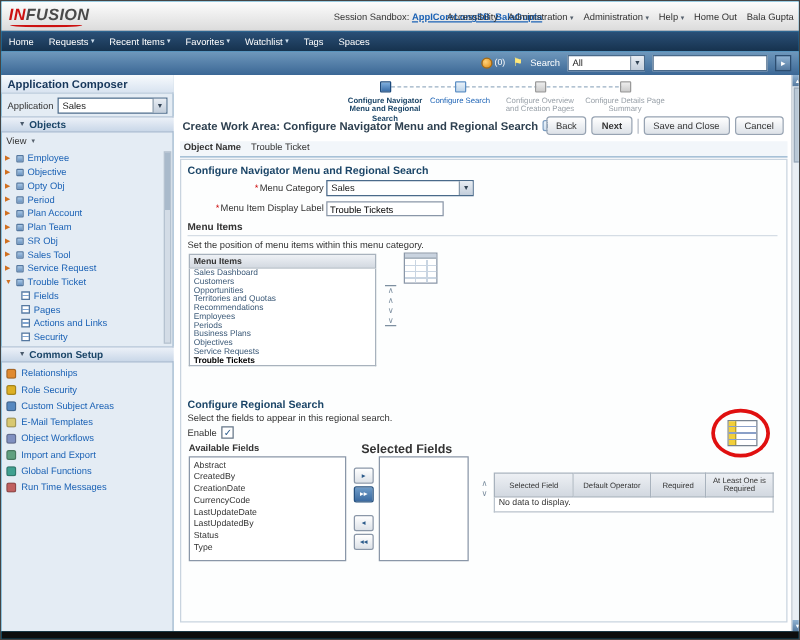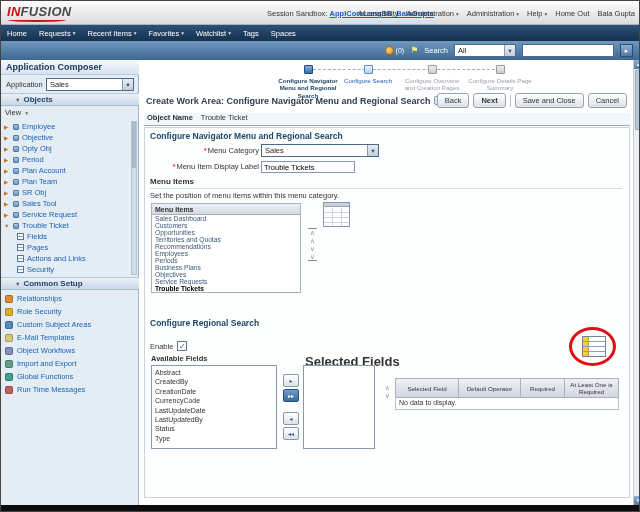--- a/index.html
+++ b/index.html
@@ -373,27 +373,28 @@
         <span class="mv">∧</span>
         <span class="mv">∨</span>
         <span class="mv bar-b">∨</span>
       </div>
       <div id="winicon" class="abs">
           <div class="tb"></div>
           <div class="bd"></div>
         </div>
 
       <div class="abs sec-title" style="left:5px;top:190px">Configure Regional Search</div>
+      <div class="abs hint" style="left:5px;top:202px">Select the fields to appear in this regional search.</div>
       <div class="abs flex" style="left:5px;top:213px;gap:4px">
         <span class="hint">Enable</span>
         <span class="chk">✓</span>
       </div>
 
       <div class="abs sub-hdr" style="left:6px;top:226px;font-size:7.5px">Available Fields</div>
-      <div class="abs sub-hdr" style="left:160px;top:226px;font-size:13px">Selected Fields</div>
+      <div class="abs sub-hdr" style="left:144px;top:226px;font-size:10px">Selected Fields</div>
 
       <div class="fldbox" style="left:6px;top:237px;width:126px;height:84px">
         <div class="fld">Abstract</div>
         <div class="fld">CreatedBy</div>
         <div class="fld">CreationDate</div>
         <div class="fld">CurrencyCode</div>
         <div class="fld">LastUpdateDate</div>
         <div class="fld">LastUpdatedBy</div>
         <div class="fld">Status</div>
         <div class="fld">Type</div>

